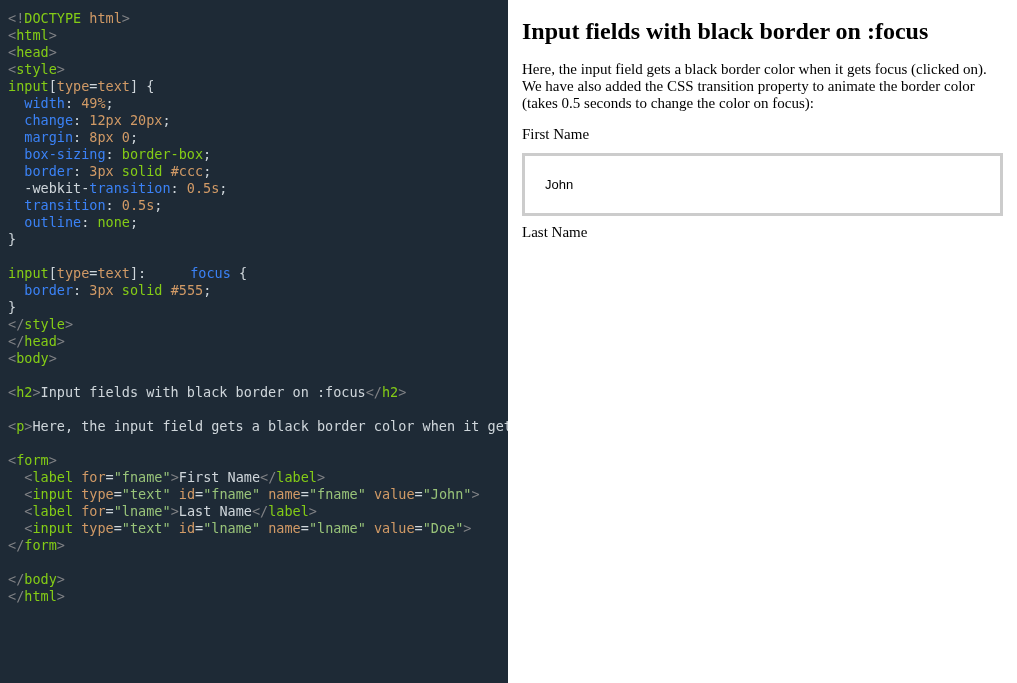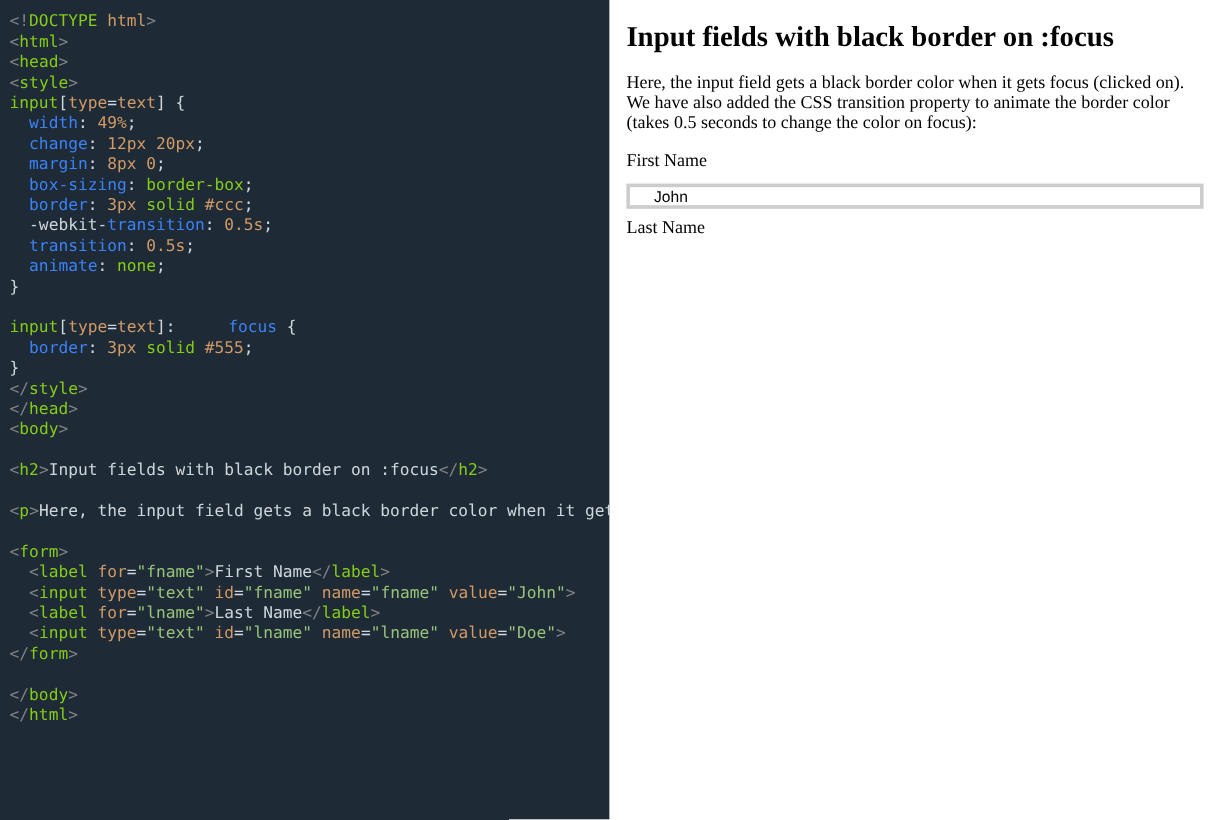--- a/index.html
+++ b/index.html
@@ -38,21 +38,21 @@
   font-size: 15px;
   margin-bottom: 14px;
 }
 .preview-pane label {
   display: block;
   font-size: 15px;
   margin-bottom: 2px;
 }
 .preview-pane input[type=text] {
   width: 100%;
-  padding: 0 20px;
+  padding: 21px 20px;
   margin: 8px 0;
   border: 3px solid #ccc;
   transition: 0.5s;
   outline: none;
   font-family: Arial, sans-serif;
   font-size: 13px;
 }
 
 
 .c-ang  { color: #808285; }
@@ -75,21 +75,21 @@
 <span class="c-ang">&lt;</span><span class="c-tag">head</span><span class="c-ang">&gt;</span>
 <span class="c-ang">&lt;</span><span class="c-tag">style</span><span class="c-ang">&gt;</span>
 <span class="c-tag">input</span><span class="c-text">[</span><span class="c-attr">type</span><span class="c-text">=</span><span class="c-sel">text</span><span class="c-text">]</span> <span class="c-brace">{</span>
   <span class="c-prop">width</span><span class="c-text">: </span><span class="c-num">49%</span><span class="c-text">;</span>
   <span class="c-prop">change</span><span class="c-text">: </span><span class="c-num">12px</span> <span class="c-num">20px</span><span class="c-text">;</span>
   <span class="c-prop">margin</span><span class="c-text">: </span><span class="c-num">8px</span> <span class="c-num">0</span><span class="c-text">;</span>
   <span class="c-prop">box-sizing</span><span class="c-text">: </span><span class="c-val">border-box</span><span class="c-text">;</span>
   <span class="c-prop">border</span><span class="c-text">: </span><span class="c-num">3px</span> <span class="c-val">solid</span> <span class="c-num">#ccc</span><span class="c-text">;</span>
   <span class="c-text">-webkit-</span><span class="c-prop">transition</span><span class="c-text">: </span><span class="c-num">0.5s</span><span class="c-text">;</span>
   <span class="c-prop">transition</span><span class="c-text">: </span><span class="c-num">0.5s</span><span class="c-text">;</span>
-  <span class="c-prop">animate</span><span class="c-text">: </span><span class="c-val">none</span><span class="c-text">;</span>
+  <span class="c-prop">outline</span><span class="c-text">: </span><span class="c-val">none</span><span class="c-text">;</span>
 <span class="c-brace">}</span>
 
 <span class="c-tag">input</span><span class="c-text">[</span><span class="c-attr">type</span><span class="c-text">=</span><span class="c-sel">text</span><span class="c-text">]</span><span class="c-text">:</span><span class="c-pseudo">focus</span> <span class="c-brace">{</span>
   <span class="c-prop">border</span><span class="c-text">: </span><span class="c-num">3px</span> <span class="c-val">solid</span> <span class="c-num">#555</span><span class="c-text">;</span>
 <span class="c-brace">}</span>
 <span class="c-ang">&lt;/</span><span class="c-tag">style</span><span class="c-ang">&gt;</span>
 <span class="c-ang">&lt;/</span><span class="c-tag">head</span><span class="c-ang">&gt;</span>
 <span class="c-ang">&lt;</span><span class="c-tag">body</span><span class="c-ang">&gt;</span>
 
 <span class="c-ang">&lt;</span><span class="c-tag">h2</span><span class="c-ang">&gt;</span><span class="c-text">Input fields with black border on :focus</span><span class="c-ang">&lt;/</span><span class="c-tag">h2</span><span class="c-ang">&gt;</span>

